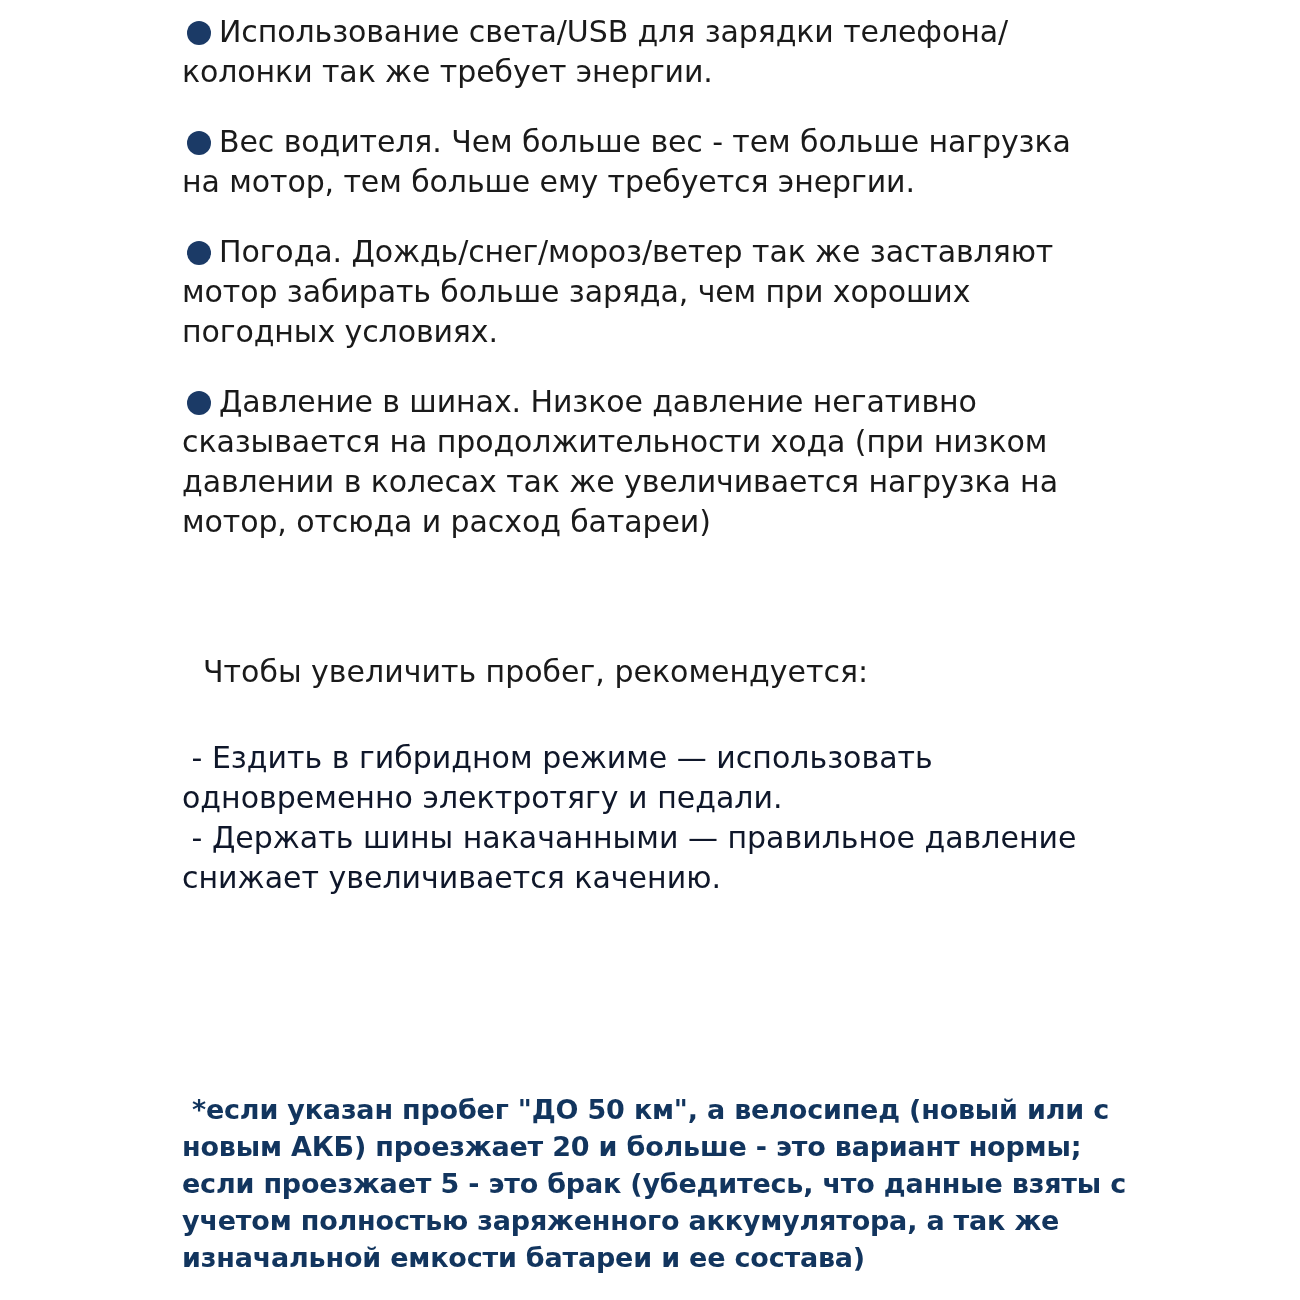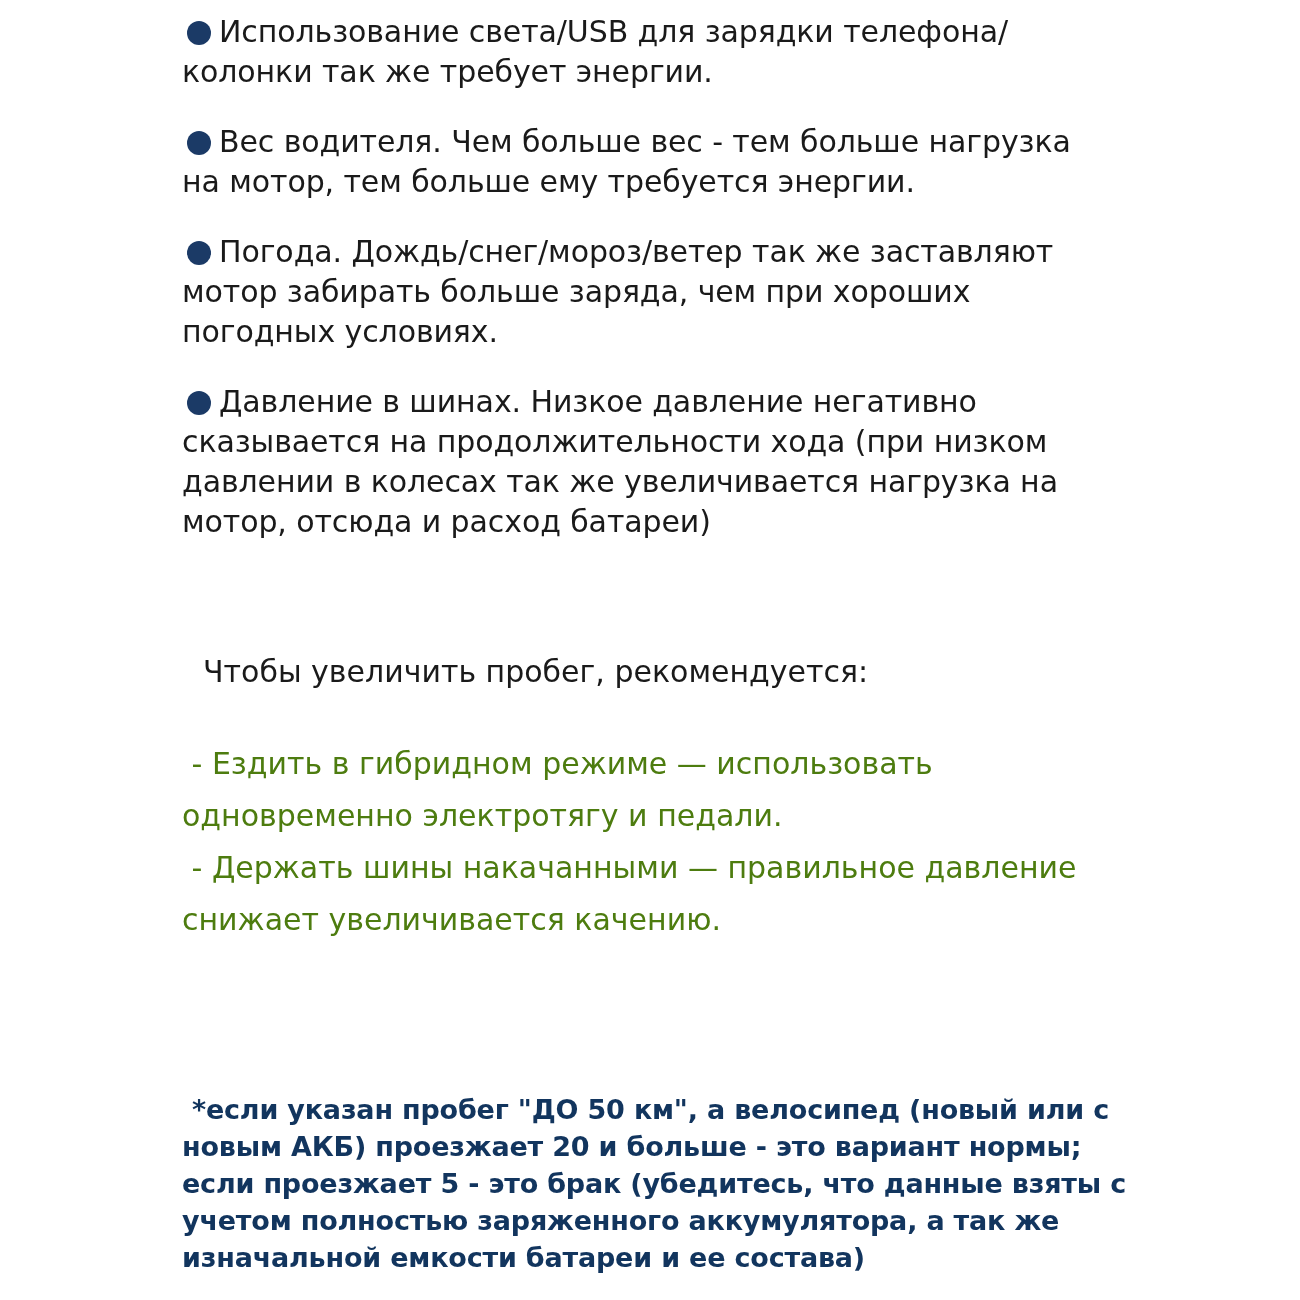--- a/index.html
+++ b/index.html
@@ -70,22 +70,22 @@
     font-size: 30px;
     line-height: 40px;
     color: #1a1a1a;
     padding-left: 21px;
     margin: 0 0 46px 0;
     white-space: pre;
   }
 
   .recommend-list {
     font-size: 30px;
-    line-height: 52px;
-    color: #4d7c0f;
+    line-height: 40px;
+    color: #0f172a;
     margin: 0;
   }
 
   .recommend-line {
     white-space: pre-wrap;
     margin: 0;
   }
 
   
   .footnote {

